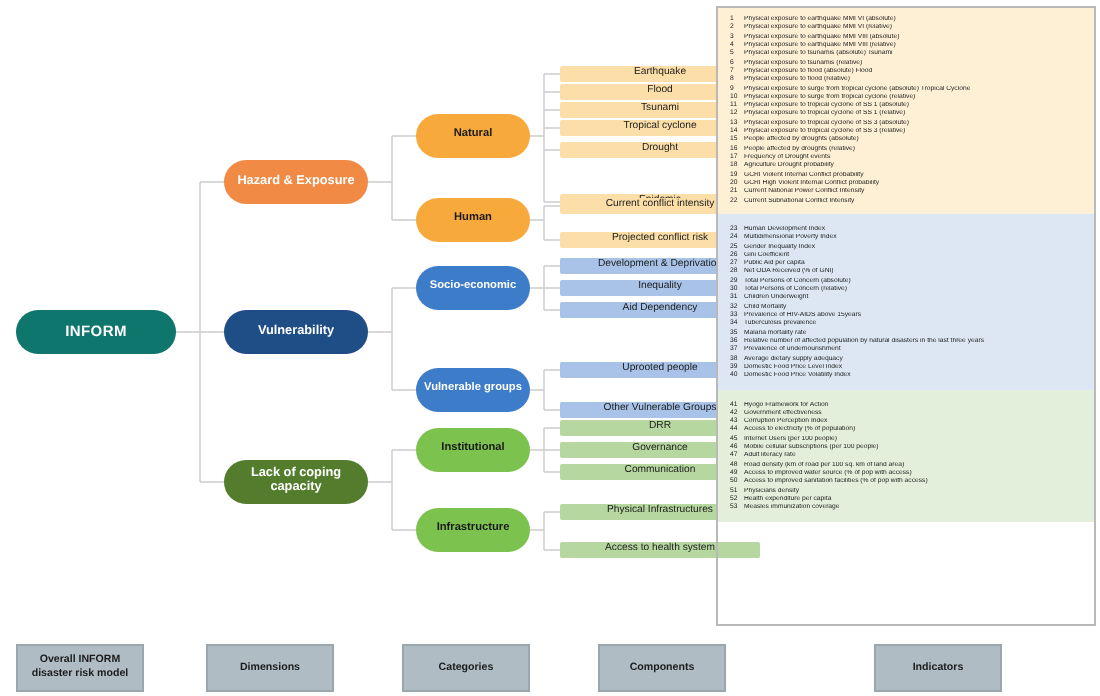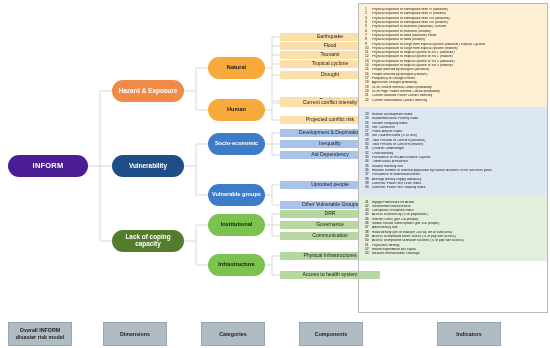--- a/index.html
+++ b/index.html
@@ -8,21 +8,21 @@
        -webkit-font-smoothing:antialiased;}
   #diagram{position:absolute;left:0;top:0;width:550px;height:348px;}
 
   
   svg#links{position:absolute;left:0;top:0;width:550px;height:348px;pointer-events:none;}
   svg#links path,svg#links line{stroke:#c9c9c9;stroke-width:0.7;fill:none;}
 
   
   .pill{position:absolute;display:flex;align-items:center;justify-content:center;
         text-align:center;border-radius:999px;color:#ffffff;line-height:1.05;}
-  .pill.root{background:#4c1d95;font-size:7.5px;font-weight:bold;letter-spacing:.2px;}
+  .pill.root{background:#0f766e;font-size:7.5px;font-weight:bold;letter-spacing:.2px;}
   .pill.dim{font-size:6.4px;font-weight:bold;}
   .pill.cat{font-size:5.6px;font-weight:bold;}
 
   
   .bar{position:absolute;display:flex;align-items:center;justify-content:center;
        text-align:center;font-size:5.1px;color:#1b1b1b;border-radius:1px;
        line-height:1;}
 
   
   #indicator-panel{position:absolute;left:358px;top:3px;width:190px;height:310px;

